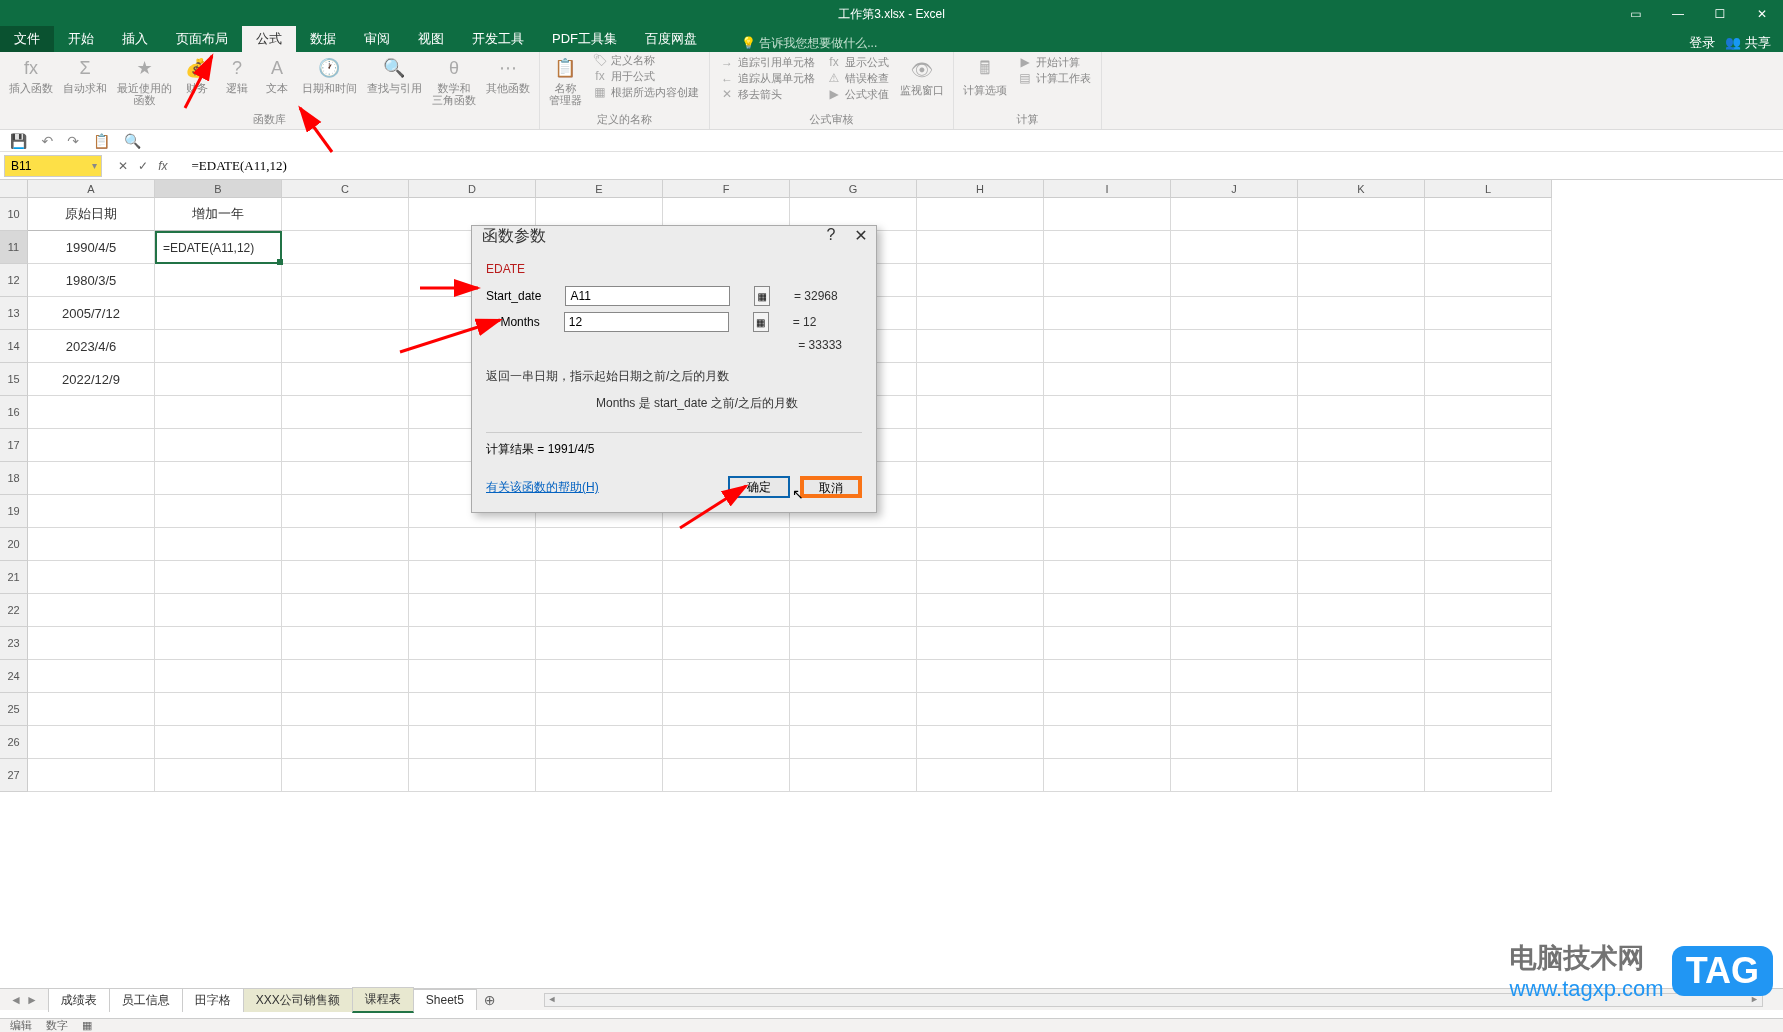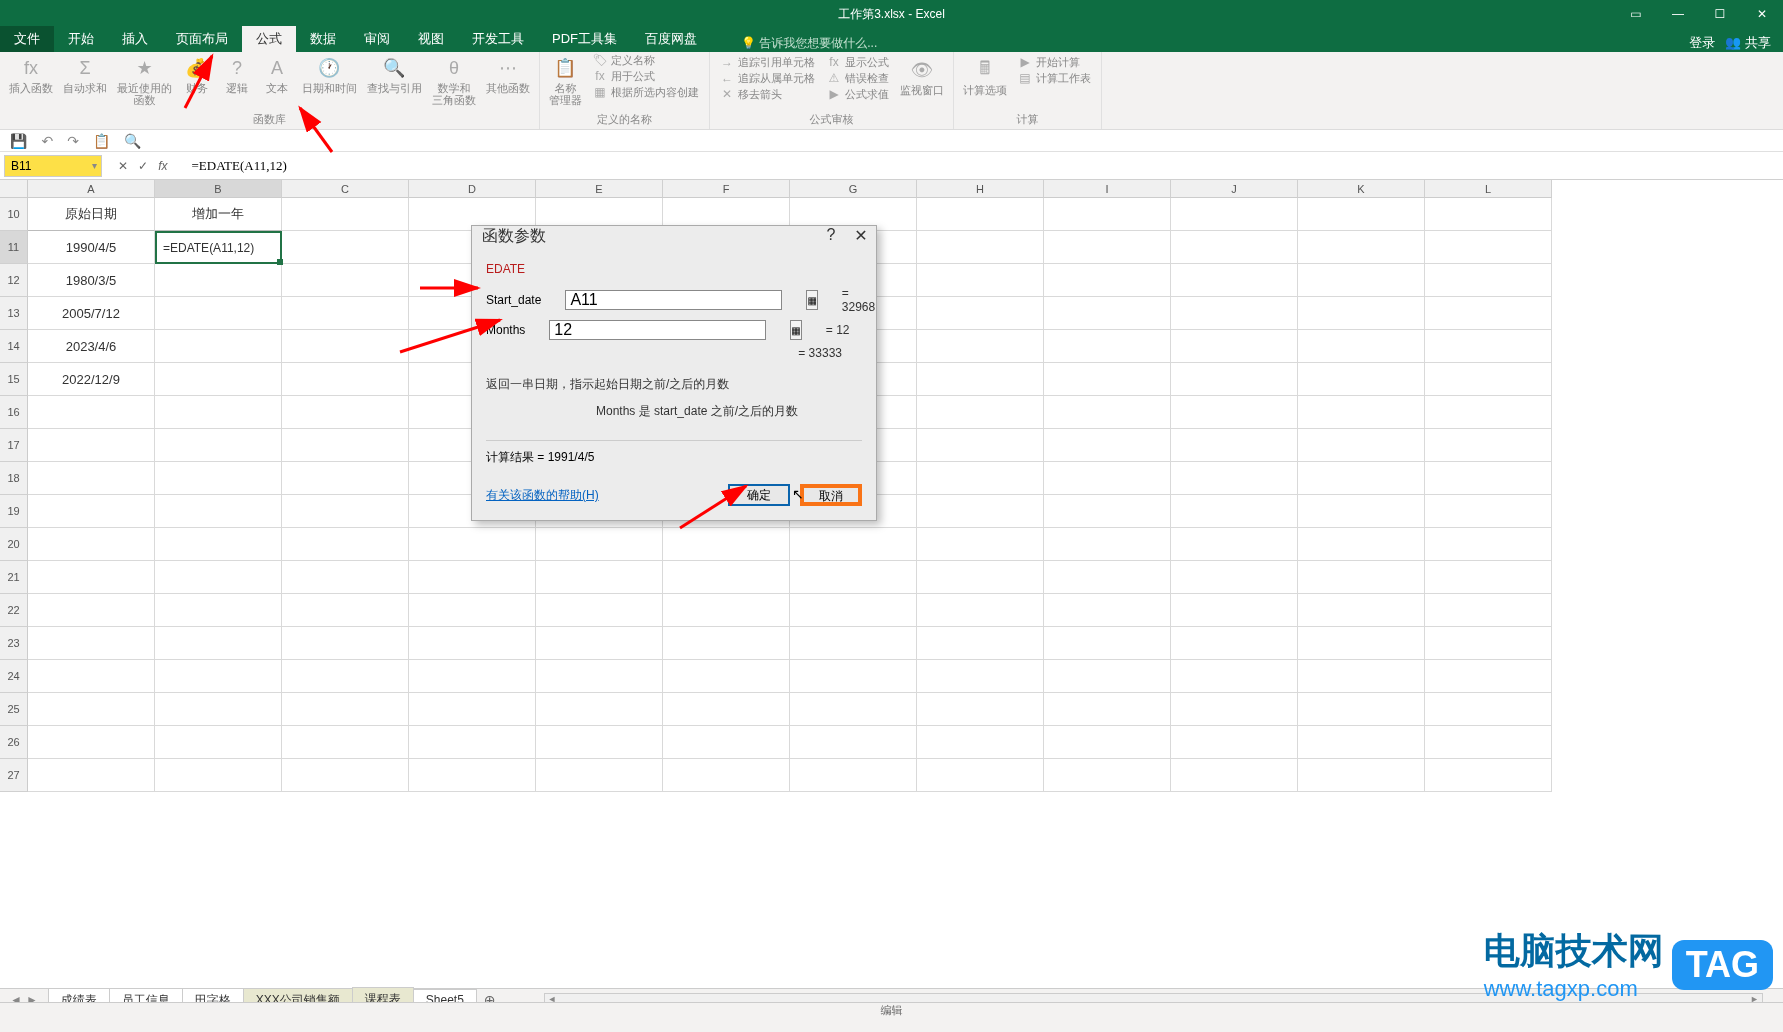--- a/index.html
+++ b/index.html
@@ -59,21 +59,21 @@
 
 
 .dialog { position: absolute; left: 471px; top: 225px; width: 406px; background: #ececec; border: 1px solid #aaa; box-shadow: 4px 4px 8px rgba(0,0,0,0.25); font-size: 12px; }
 .dialog .dtitle { height: 26px; display: flex; padding: 0 10px; font-size: 16px; color: #333; position: relative; }
 .dialog .dtitle .dright { position: absolute; right: 4px; display: flex; gap: 8px; }
 .dialog .dtitle .dright span { width: 22px; text-align: center; cursor: pointer; }
 .dialog .body { padding: 8px 14px 4px; }
 .fname { font-size: 12px; color: #b91c1c; padding: 2px 0 10px; }
 .argrow { display: flex; align-items: center; gap: 24px; margin-bottom: 6px; }
 .argrow .lbl { width: 62px; text-align: right; font-size: 12px; }
-.argrow input { flex: 1; height: 20px; border: 1px solid #888; padding: 0 4px; font-size: 16px; background: #fff; }
+.argrow input { flex: 1; height: 20px; border: 1px solid #888; padding: 0 4px; font-size: 12px; background: #fff; }
 .argrow .refbtn { width: 18px; height: 20px; border: 1px solid #888; background: #f4f4f4; display: flex; align-items: center; justify-content: center; font-size: 10px; }
 .argrow .res { width: 80px; font-size: 12px; color: #333; }
 .desc { padding: 10px 0 6px; font-size: 12px; color: #333; }
 .desc2 { padding: 4px 0 20px 110px; font-size: 12px; color: #333; }
 .resline { font-size: 12px; padding: 8px 0; border-top: 1px solid #ccc; }
 .dfooter { display: flex; align-items: center; padding: 6px 14px 14px; }
 .dfooter .help { color: #0563c1; text-decoration: underline; font-size: 12px; }
 .dfooter .btns { margin-left: auto; display: flex; gap: 10px; }
 .dfooter button { width: 62px; height: 22px; border: 4px solid #f97316; background: #e8e8e8; font-size: 12px; }
 .dfooter button.primary { border: 2px solid #0a64ad; }
@@ -88,25 +88,25 @@
 .sheettabs .nav { padding: 0 10px; color: #888; display: flex; gap: 4px; }
 .stab { padding: 3px 12px; background: #fff; border: 1px solid #ccc; border-bottom: none; margin-right: -1px; color: #333; }
 .stab.active { background: #fff; border-bottom: 2px solid #217346; }
 .stab.hl { background: #e8e8d0; }
 .addsheet { padding: 0 8px; font-size: 14px; color: #666; }
 .scrollbar-h { flex: 1; margin: 0 20px 0 40px; height: 14px; background: #f0f0f0; border: 1px solid #ccc; position: relative; }
 .scrollbar-h::before { content: '◄'; position: absolute; left: 3px; font-size: 9px; color: #888; }
 .scrollbar-h::after { content: '►'; position: absolute; right: 3px; font-size: 9px; color: #888; }
 
 
-.statusbar { position: absolute; bottom: 0; left: 0; right: 0; height: 30px; background: #f3f2f1; border-top: 1px solid #ccc; display: flex; align-items: center; padding: 0 10px; font-size: 11px; color: #666; gap: 14px; flex-direction: column; }
+.statusbar { position: absolute; bottom: 0; left: 0; right: 0; height: 14px; background: #f3f2f1; border-top: 1px solid #ccc; display: flex; align-items: center; padding: 0 10px; font-size: 11px; color: #666; gap: 14px; }
 
 
 .watermark { position: absolute; right: 10px; bottom: 30px; display: flex; align-items: center; gap: 8px; }
-.watermark .txt1 { font-size: 36px; font-weight: bold; color: #0369a1; text-shadow: 1px 1px 0 #fff; }
+.watermark .txt1 { font-size: 27px; font-weight: bold; color: #737373; text-shadow: 1px 1px 0 #fff; }
 .watermark .txt2 { font-size: 22px; color: #2196f3; }
 .watermark .tag { background: #2196f3; color: #fff; font-size: 36px; font-weight: bold; padding: 4px 14px; border-radius: 12px; }
 
 .cursor-img { position: absolute; left: 792px; top: 486px; font-size: 14px; color: #000; pointer-events: none; }
 </style>
 </head>
 <body>
 
 <div class="titlebar">
   <div class="center">工作第3.xlsx - Excel</div>

